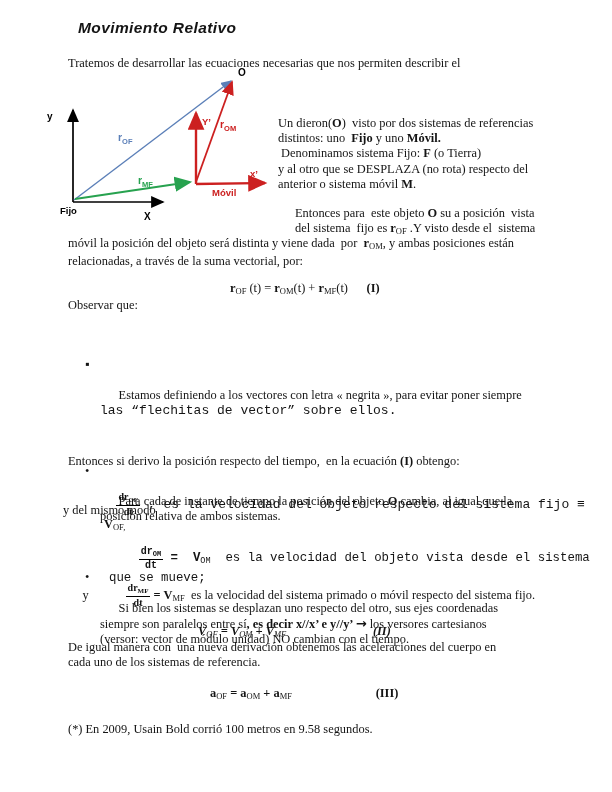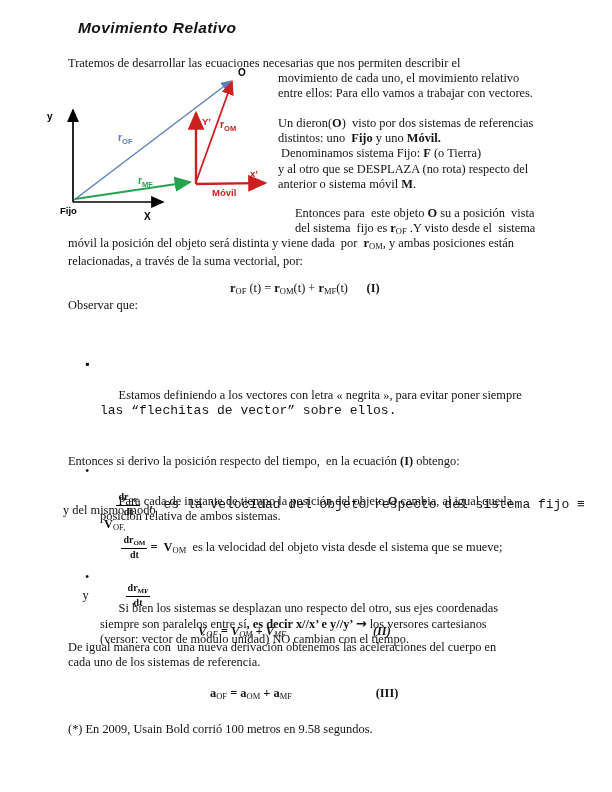--- a/index.html
+++ b/index.html
@@ -23,22 +23,20 @@
 </style>
 </head>
 <body>
 
 <div class="page">
 
   <div class="abs title" style="left:78px;top:20px;">Movimiento Relativo</div>
 
   <div class="abs" style="left:68px;top:56px;">Tratemos de desarrollar las ecuaciones necesarias que nos permiten describir el</div>
 
-  <div class="abs" style="left:278px;top:71px;">movimiento de cada uno, el movimiento relativo
-entre ellos: Para ello vamos a trabajar con vectores.</div>
   <div class="abs" style="left:278px;top:116px;"><span>Un dieron(</span><span class="b">O</span><span>)  visto por dos sistemas de referencias
 distintos: uno  </span><span class="b">Fijo</span><span> y uno </span><span class="b">Móvil.</span><span>
  Denominamos sistema Fijo: </span><span class="b">F</span><span> (o Tierra)
 y al otro que se DESPLAZA (no rota) respecto del
 anterior o sistema móvil </span><span class="b">M</span><span>.</span></div>
   <div class="abs" style="left:295px;top:206px;"><span>Entonces para  este objeto </span><span class="b">O</span><span> su a posición  vista
 del sistema  fijo es </span><span class="b">r</span><span class="sub">OF</span><span> .Y visto desde el  sistema</span></div>
 
   <svg style="position:absolute;left:30px;top:64px;" width="250" height="165" viewBox="0 0 250 165">
     <defs>
@@ -106,26 +104,26 @@
   </div>
 
   <div class="abs" style="left:68px;top:454px;"><span>Entonces si derivo la posición respecto del tiempo,  en la ecuación </span><span class="b">(I)</span><span> obtengo:</span></div>
 
   <div class="abs" style="left:104px;top:477px;">
     <span class="frac"><span class="num"><span>dr</span><span class="fsub">OF</span></span><span class="den">dt</span></span><span><span class="mono"> , es la velocidad del objeto respecto del sistema fijo ≡ </span><span class="b">V</span><span class="sub">OF,</span></span>
   </div>
 
   <div class="abs" style="left:63px;top:503px;">y del mismo modo</div>
 
-  <div class="abs" style="left:109px;top:520px;">
+  <div class="abs" style="left:109px;top:532px;font-family:Liberation Mono, monospace;">
     <span class="frac"><span class="num"><span>dr</span><span class="fsub">OM</span></span><span class="den">dt</span></span><span><span class="b"> =  </span><span class="b">V</span><span class="sub">OM</span><span>  es la velocidad del objeto vista desde el sistema que se mueve;</span></span>
   </div>
 
   <div class="abs" style="left:70px;top:568px;">
-    <span>y</span><span class="frac" style="margin-left:37px;"><span class="num"><span>dr</span><span class="fsub">MF</span></span><span class="den">dt</span></span>
+    <span>y</span><span class="frac" style="margin-left:37px;"><span class="num"><span>dr</span><span class="fsub">MF</span></span><span class="den">dt</span></span><span><span class="b"> = </span><span class="b">V</span><span class="sub">MF</span><span>  es la velocidad del sistema primado o móvil respecto del sistema fijo.</span></span>
   </div>
 
 
   <div class="abs" style="left:198px;top:624px;font-style:italic;"><span class="b">V</span><span class="sub">OF</span><span class="b"> = </span><span class="b">V</span><span class="sub">OM</span><span class="b"> + </span><span class="b">V</span><span class="sub">MF</span><span>                            </span><span class="b">(II)</span></div>
 
   <div class="abs" style="left:68px;top:640px;"><span>De igual manera con  una nueva derivación obtenemos las aceleraciones del cuerpo en
 cada uno de los sistemas de referencia.</span></div>
 
   <div class="abs" style="left:210px;top:686px;"><span class="b">a</span><span class="sub">OF</span><span class="b"> = </span><span class="b">a</span><span class="sub">OM</span><span class="b"> + </span><span class="b">a</span><span class="sub">MF</span><span>                           </span><span class="b">(III)</span></div>
 

